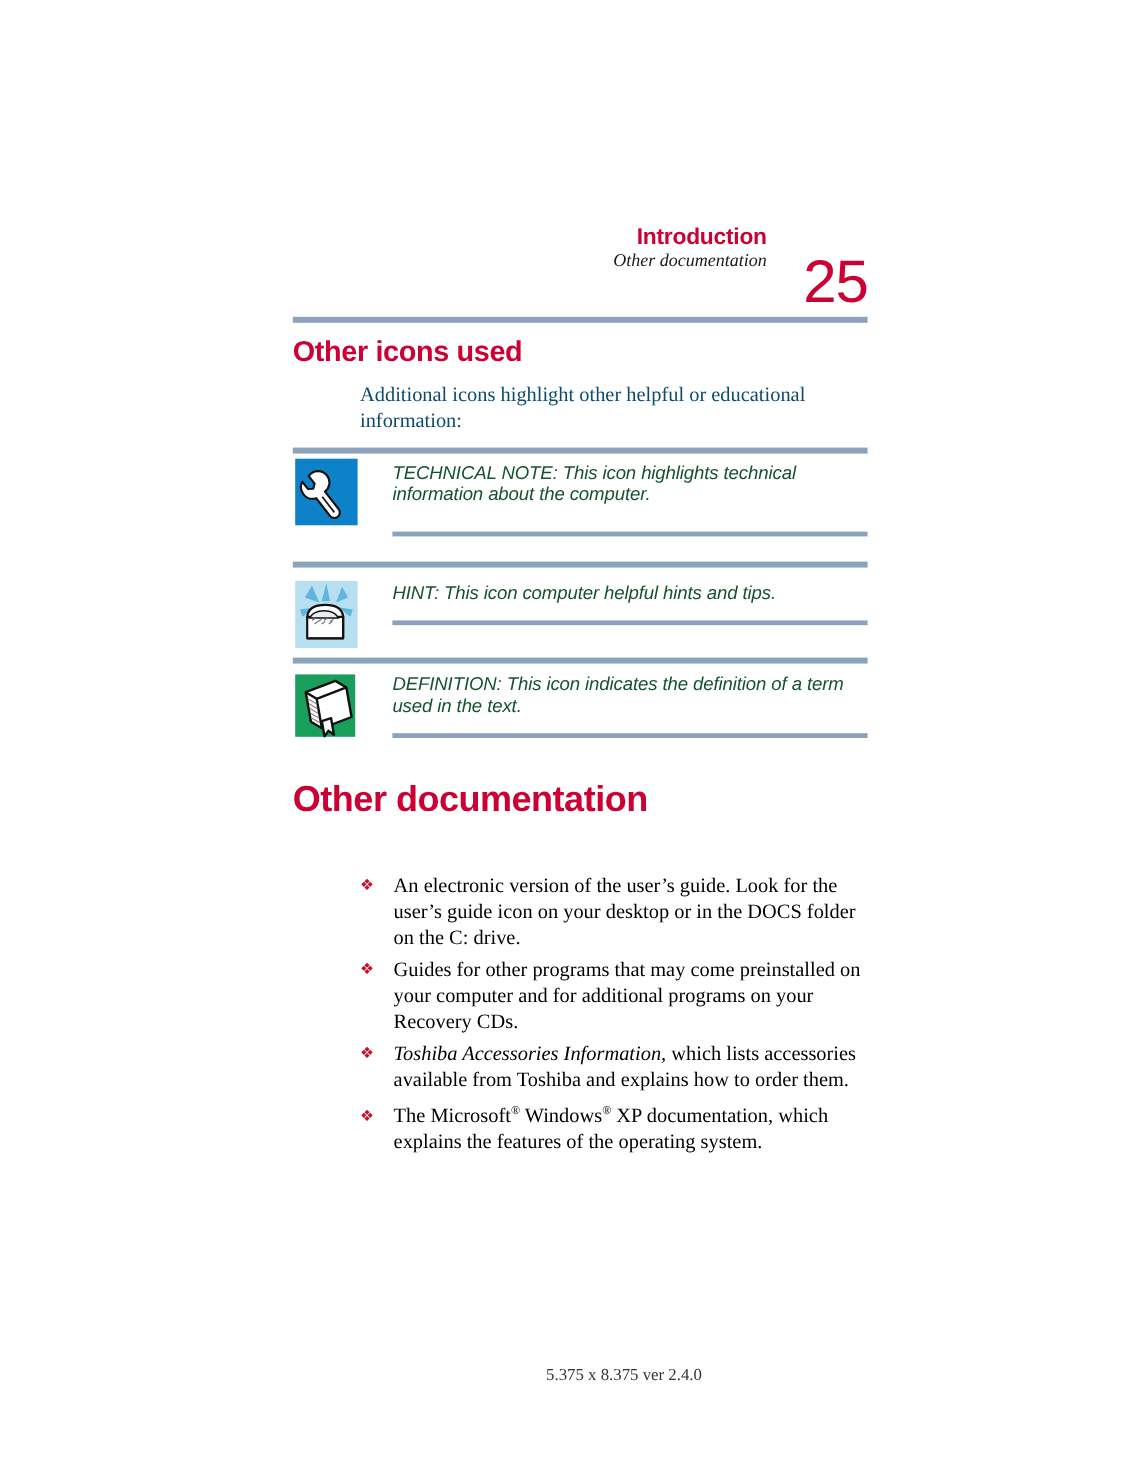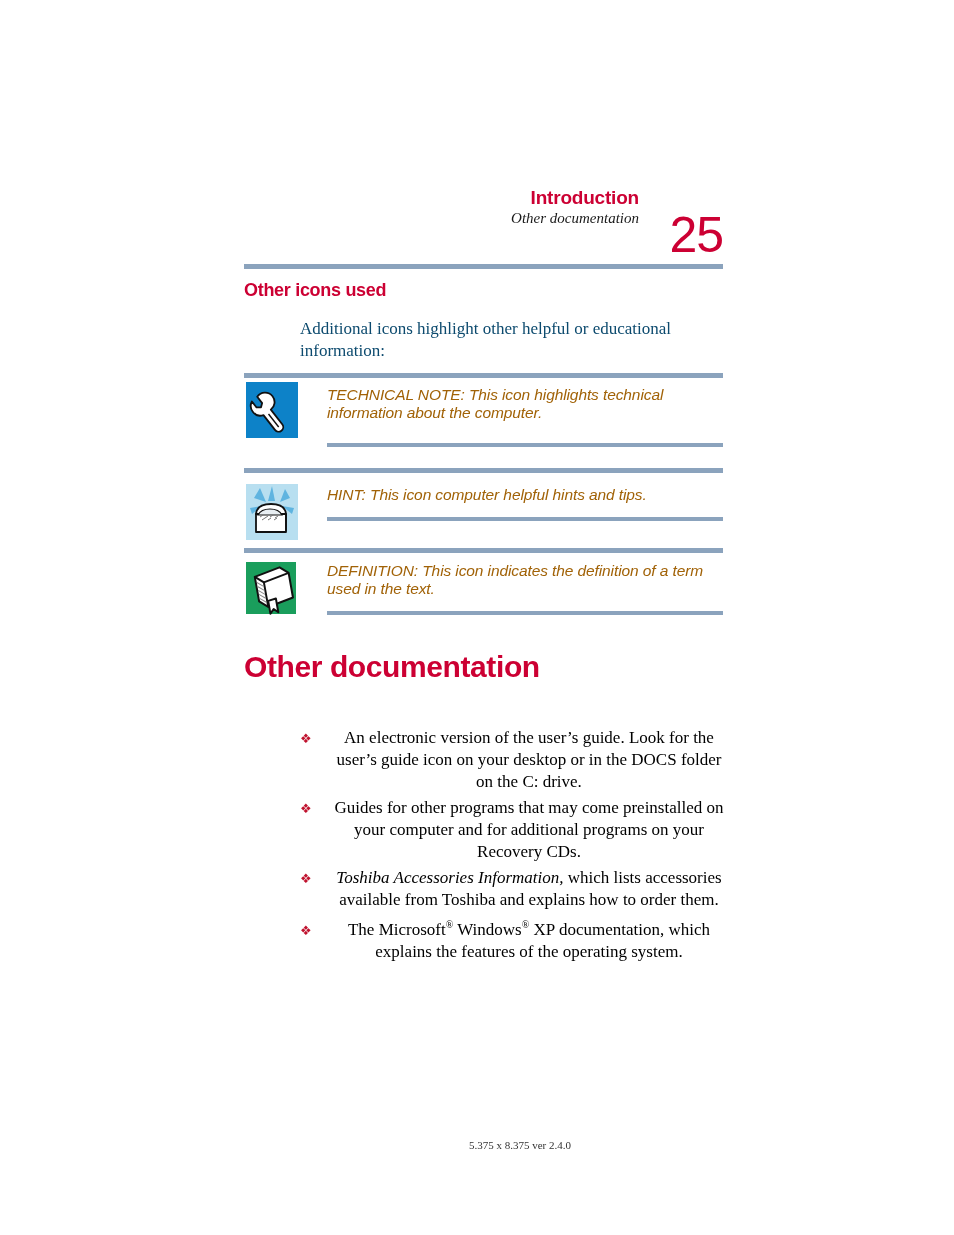--- a/index.html
+++ b/index.html
@@ -84,21 +84,21 @@
     width: 396px;
     height: 4px;
   }
 
   
   .h2 {
     position: absolute;
     left: 244px;
     font-family: "Liberation Sans Narrow", "Liberation Sans", sans-serif;
     font-weight: bold;
-    font-size: 18px;
+    font-size: 24px;
     color: #cc0033;
     letter-spacing: -0.3px;
     white-space: nowrap;
   }
   .h1 {
     position: absolute;
     left: 244px;
     font-family: "Liberation Sans Narrow", "Liberation Sans", sans-serif;
     font-weight: bold;
     font-size: 30px;
@@ -132,21 +132,21 @@
     height: 56px;
   }
   .note-text {
     position: absolute;
     left: 83px;
     width: 390px;
     font-family: "Liberation Sans Narrow", "Liberation Sans", sans-serif;
     font-style: italic;
     font-size: 15.5px;
     line-height: 18px;
-    color: #a16207;
+    color: #14532d;
     letter-spacing: -0.1px;
   }
 
   
   .bullet-row {
     position: absolute;
     left: 300px;
     width: 430px;
   }
   .bullet-mark {
@@ -158,38 +158,37 @@
     font-size: 13px;
     color: #c0132f;
     line-height: 22px;
   }
   .bullet-body {
     margin-left: 28px;
     font-family: "Liberation Serif", serif;
     font-size: 17px;
     line-height: 22px;
     color: #000000;
-    text-align: center;
   }
   .ital { font-style: italic; margin-top: 32px; }
   sup.reg {
     font-size: 10px;
     vertical-align: super;
     line-height: 0;
   }
 
   
   .footer {
     position: absolute;
     left: 0;
     top: 1139px;
     width: 954px;
     text-align: center;
     font-family: "Liberation Serif", serif;
-    font-size: 11px;
+    font-size: 14px;
     color: #333333;
   }
   .footer span { padding-left: 86px; }
 </style>
 </head>
 <body>
 
 <div class="page">
 
   <div class="header">

